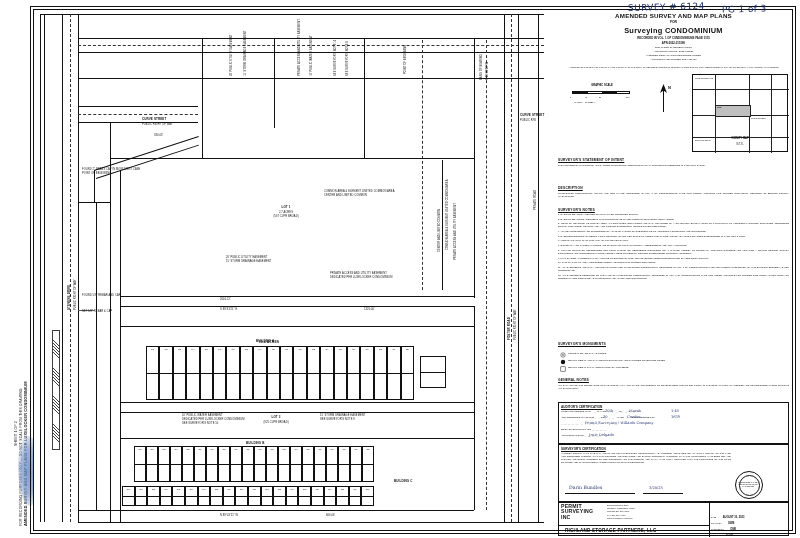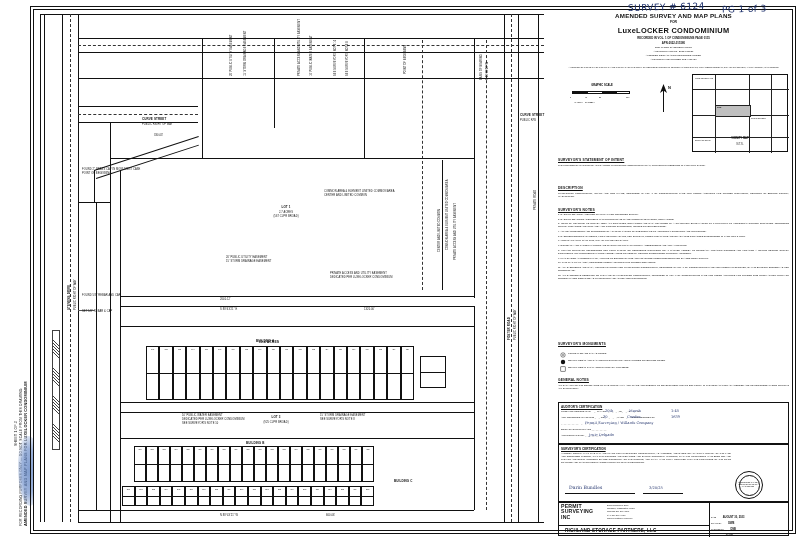--- a/index.html
+++ b/index.html
@@ -414,21 +414,21 @@
     <div class="lbl" style="left:330px;top:298px;">1320.00'</div>
     <div class="lbl" style="left:186px;top:504px;">N 88°43'21" W</div>
     <div class="lbl" style="left:292px;top:504px;">660.06'</div>
     <div class="lbl" style="left:120px;top:124px;">330.03'</div>
   </div>
 
   <div class="rcol">
 
     <div class="title t1" style="top:2px;">AMENDED SURVEY AND MAP PLANS</div>
     <div class="title t4" style="top:10px;">FOR</div>
-    <div class="title t2" style="top:16px;">LuxeLOCKER CONDOMINIUM</div>
+    <div class="title t2" style="top:16px;">Surveying CONDOMINIUM</div>
     <div class="title t5" style="top:26px;">RECORDED IN VOL. 1 OF CONDOMINIUMS PAGE 0115</div>
     <div class="title t5" style="top:31px;">APN:2022-015180</div>
     <div class="title t6" style="top:36px;">2ND FLOOR BASEMENT UNITS</div>
     <div class="title t6" style="top:40px;">AUDITOR'S FILE NO. 2022-015181</div>
     <div class="title t6" style="top:44px;">AMENDED DECLARATION RECORDED UNDER</div>
     <div class="title t6" style="top:48px;">AUDITOR'S FILE NUMBER 2024-011486</div>
     <div class="sec" style="top:54px;">
       <p style="text-align:center;font-size:2.1px;">A PORTION OF THE SE 1/4 OF THE SW 1/4 AND THE SW 1/4 OF THE SE 1/4 OF SECTION 23 TOWNSHIP 12 NORTH RANGE 26 EAST, WILLAMETTE MERIDIAN, CITY OF GRANDVIEW, YAKIMA COUNTY, WASHINGTON</p>
     </div>
 

